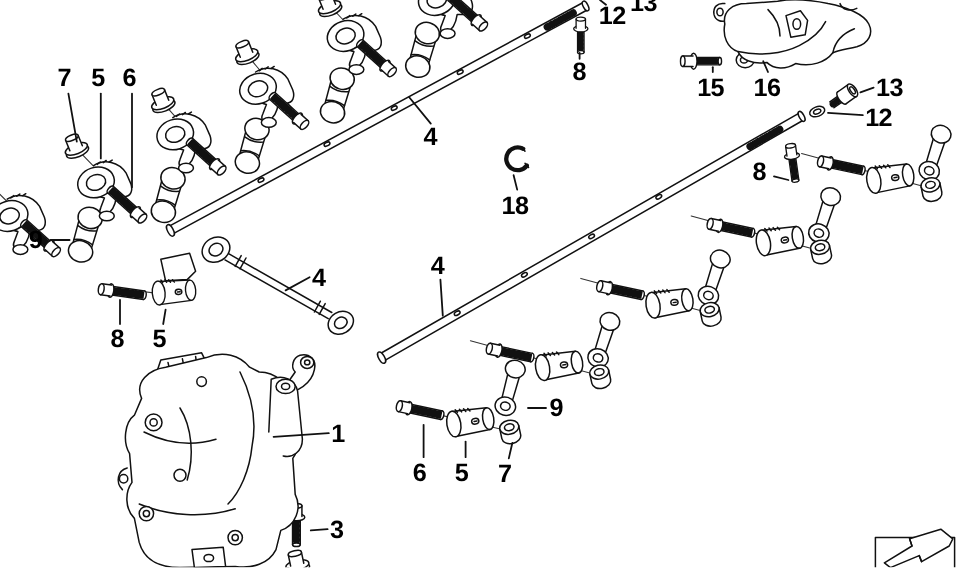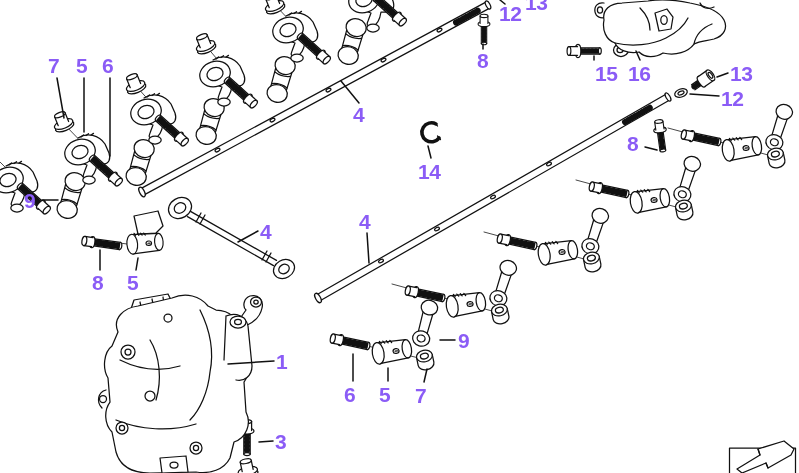--- a/index.html
+++ b/index.html
@@ -1,19 +1,19 @@
 <!DOCTYPE html>
 <html><head>
 <meta charset="utf-8">
 <style>
   html,body{margin:0;padding:0;background:#fff;}
   #stage{position:relative;width:799px;height:473px;background:#fff;overflow:hidden;
          font-family:"Liberation Sans",sans-serif;}
   #art{position:absolute;left:0;top:0;}
-  .co{position:absolute;font:700 21px/1 "Liberation Sans",sans-serif;color:#8b5cf6;
+  .co{position:absolute;font:700 21px/1 "Liberation Sans",sans-serif;color:#000000;
       letter-spacing:-0.5px;white-space:nowrap;}
 </style>
 </head>
 <body>
 
 <div id="stage">
 
 <svg id="art" width="799" height="473" viewBox="0 0 799 473">
   <defs>
     <g id="flangeNut">
@@ -332,22 +332,22 @@
 <div class="co" style="left:102px;top:55px">6</div>
 <div class="co" style="left:24px;top:190px">9</div>
 <div class="co" style="left:92px;top:272px">8</div>
 <div class="co" style="left:127px;top:272px">5</div>
 <div class="co" style="left:260px;top:221px">4</div>
 <div class="co" style="left:353px;top:104px">4</div>
 <div class="co" style="left:359px;top:211px">4</div>
 <div class="co" style="left:477px;top:50px">8</div>
 <div class="co" style="left:499px;top:3px">12</div>
 <div class="co" style="left:525px;top:-8px">13</div>
-<div class="co" style="left:418px;top:161px">14</div>
-<div class="co" style="left:595px;top:63px">15</div>
+<div class="co" style="left:418px;top:161px">18</div>
+<div class="co" style="left:581px;top:63px">15</div>
 <div class="co" style="left:628px;top:63px">16</div>
 <div class="co" style="left:730px;top:63px">13</div>
 <div class="co" style="left:721px;top:88px">12</div>
 <div class="co" style="left:627px;top:133px">8</div>
 <div class="co" style="left:458px;top:330px">9</div>
 <div class="co" style="left:344px;top:384px">6</div>
 <div class="co" style="left:379px;top:384px">5</div>
 <div class="co" style="left:415px;top:385px">7</div>
 <div class="co" style="left:276px;top:351px">1</div>
 <div class="co" style="left:275px;top:431px">3</div>

